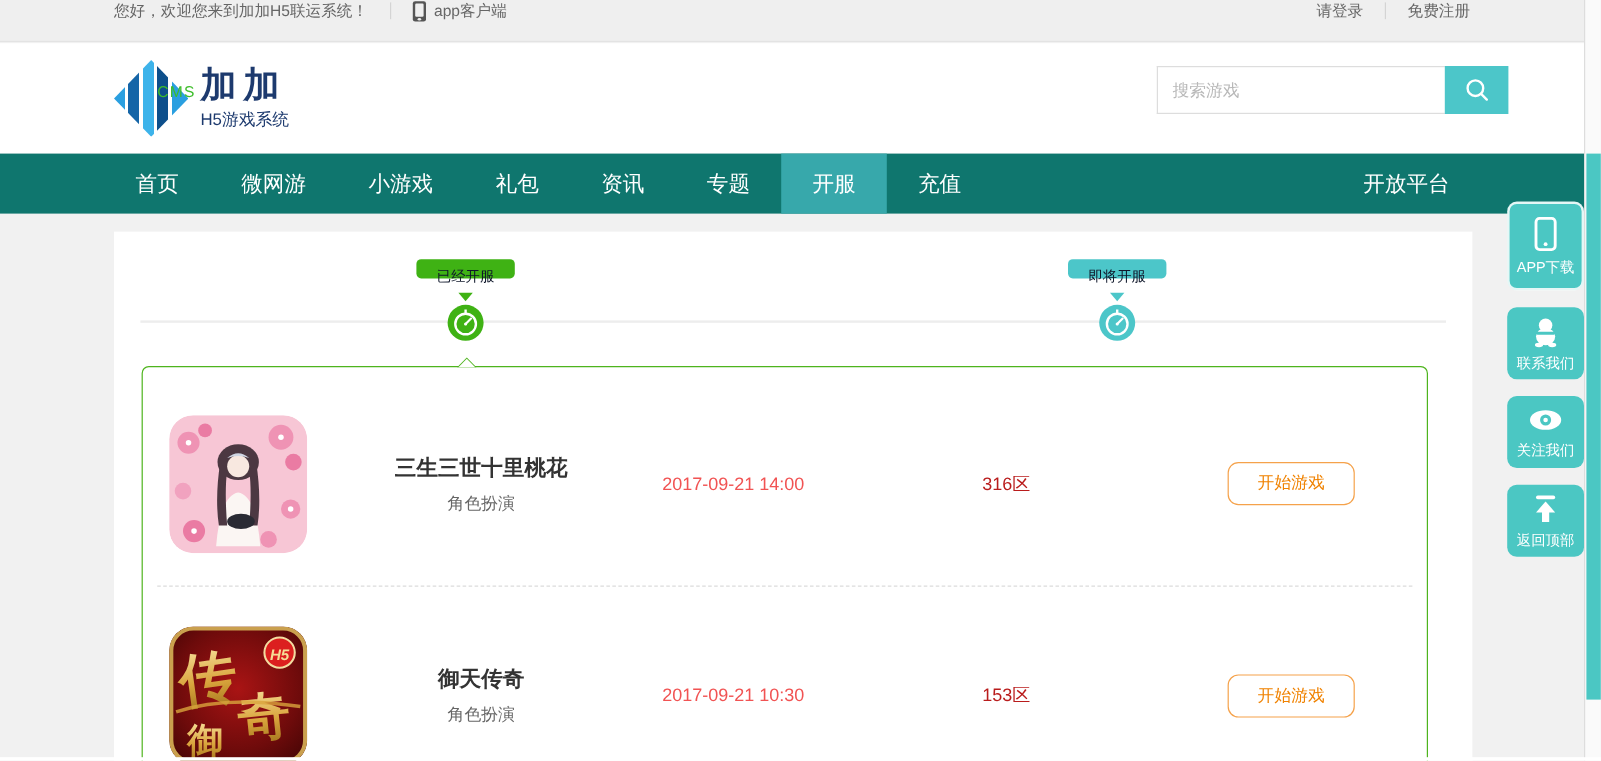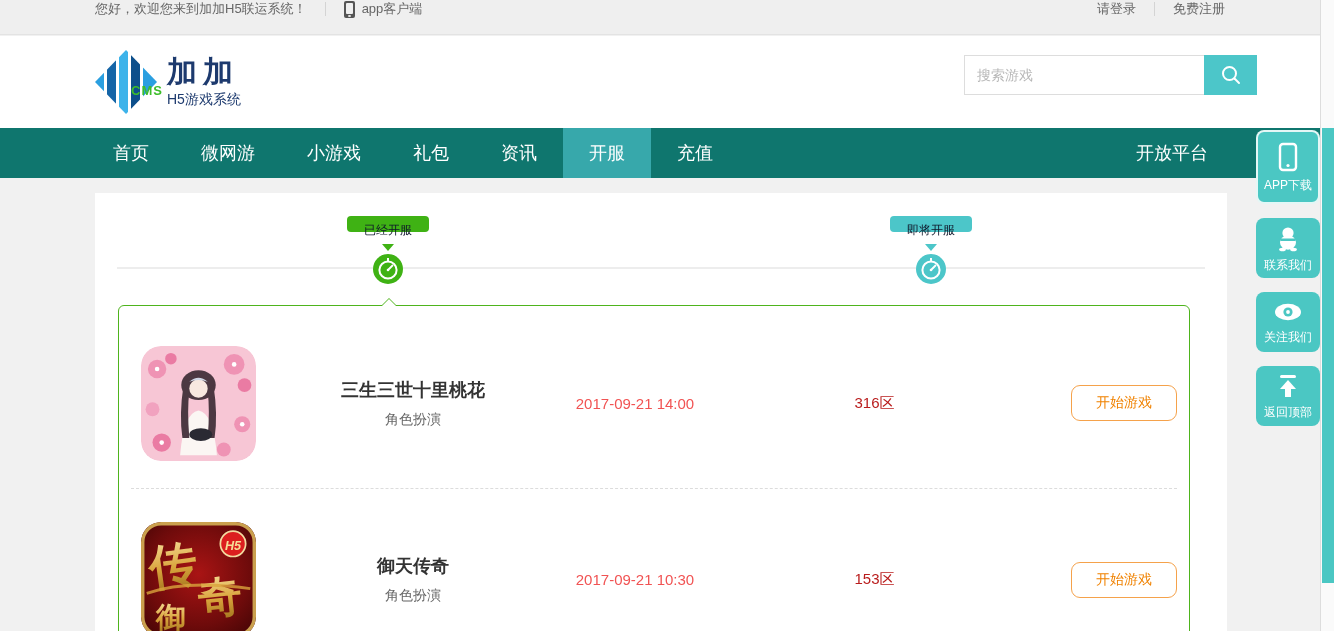--- a/index.html
+++ b/index.html
@@ -17,21 +17,21 @@
   .phone-glyph::after { content:""; position:absolute; left:4px; bottom:1px; width:3px; height:2px; border-radius:50%; background:#efefef; }
   .tb-link { cursor:pointer; }
 
   
   .header { position:absolute; left:0; top:36px; width:1320px; height:92px; background:#fff; }
   .logo { position:absolute; left:95px; top:14px; display:flex; align-items:center; cursor:pointer; }
   .logo-icon { width:62px; height:64px; position:relative; }
   .logo-diamond { width:62px; height:64px;
       background:repeating-linear-gradient(90deg,#2a9fe0 0 9px,#fff 9px 12px,#1565a7 12px 21px,#fff 21px 24px,#3db3ea 24px 33px,#fff 33px 36px,#0d4f8b 36px 45px,#fff 45px 48px,#2a9fe0 48px 62px);
       clip-path:polygon(50% 0, 100% 50%, 50% 100%, 0 50%); }
-  .logo-cms { position:absolute; right:-6px; bottom:16px; font-size:13px; font-weight:bold; color:#3dbd2a; letter-spacing:1px; }
+  .logo-cms { position:absolute; right:-6px; bottom:30px; font-size:13px; font-weight:normal; color:#3dbd2a; letter-spacing:1px; }
   .logo-text { margin-left:10px; }
   .logo-title { font-size:30px; font-weight:bold; color:#1d3a6e; letter-spacing:6px; line-height:32px; }
   .logo-sub { font-size:14px; color:#1d3a6e; margin-top:3px; }
   .searchbox { position:absolute; left:964px; top:19px; width:293px; height:40px; display:flex; }
   .search-input { width:240px; height:40px; border:1px solid #ddd; border-right:none; outline:none;
                   padding:0 12px; font-size:14px; color:#333; font-family:"Liberation Sans",sans-serif; }
   .search-input::placeholder { color:#b8b8b8; }
   .search-btn { width:53px; height:40px; background:#4cc6c9; border:none; cursor:pointer;
                 display:flex; align-items:center; justify-content:center; }
 
@@ -44,21 +44,21 @@
 
   
   .scrollbar-track { position:absolute; left:1320px; top:0; width:14px; height:634px; background:#fafafa; border-left:1px solid #ddd; }
   .scrollbar-thumb { position:absolute; left:1px; top:128px; width:13px; height:455px; background:#4bc7c3; }
 
   
   .float-col { position:absolute; left:1256px; top:130px; width:64px; z-index:30; }
   .float-btn { width:64px; background:#4bc7c3; border-radius:8px; color:#fff; font-size:12px;
                display:flex; flex-direction:column; align-items:center; justify-content:center;
                cursor:pointer; margin-bottom:14px; }
-  .float-btn.first { height:74px; border:2px solid rgba(255,255,255,.85); }
+  .float-btn.first { height:74px; border:2px solid rgba(255,255,255,.85);margin-top:38px; }
   .float-btn.rest { height:60px; }
   .float-btn .fb-label { margin-top:4px; white-space:nowrap; }
 
   
   .card { position:absolute; left:95px; top:193px; width:1132px; height:441px; background:#fff; overflow:hidden; }
   .timeline-line { position:absolute; left:22px; top:74px; width:1088px; height:2px; background:#ededed; }
   .tl-tab { position:absolute; top:23px; height:16px; line-height:28px; padding:0 17px; border-radius:4px;
             color:#0f172a; font-size:12px; transform:translateX(-50%); cursor:pointer; white-space:nowrap; }
   .tl-tab.green { background:#3fb214; left:293px; }
   .tl-tab.teal  { background:#4cc6c9; left:836px; }
@@ -71,21 +71,21 @@
   .tl-clock.green { left:293px; background:#3fb214; }
   .tl-clock.teal  { left:836px; background:#4cc6c9; }
 
   
   .panel { position:absolute; left:23px; top:112px; width:1072px; min-height:560px;
            border:1px solid #4eb41d; border-radius:6px; background:#fff; padding-top:12px; }
   .panel::before { content:""; position:absolute; left:262px; top:-8px; width:0; height:0;
                    border-left:8px solid transparent; border-right:8px solid transparent; border-bottom:8px solid #4eb41d; }
   .panel::after  { content:""; position:absolute; left:263px; top:-7px; width:0; height:0;
                    border-left:7px solid transparent; border-right:7px solid transparent; border-bottom:7px solid #fff; }
-  .srv-row { display:flex; align-items:center; height:170px;gap:12px; }
+  .srv-row { display:flex; align-items:center; height:170px; }
   .srv-row + .srv-row { height:182px; border-top:1px dashed #dcdcdc; margin:0 12px; padding:0; }
   .srv-row + .srv-row .icon-wrap { padding-left:10px; width:125px; }
   .icon-wrap { width:137px; padding-left:22px; flex:none; }
   .game-icon { width:115px; height:115px; border-radius:20px; overflow:hidden; display:block; }
   .col-name { width:290px; flex:none; text-align:center; }
   .game-name { font-size:18px; font-weight:bold; color:#333; }
   .game-genre { font-size:14px; color:#666; margin-top:9px; }
   .col-date { width:130px; flex:none; text-align:center; font-size:15px; color:#f15353; }
   .col-zone { width:325px; flex:none; text-align:center; font-size:15px; color:#b91c1c; }
   .col-action { width:150px; flex:none; text-align:center; }
@@ -131,20 +131,21 @@
     </button>
   </div>
 </div>
 
 <div class="nav">
   <div class="nav-item">首页</div>
   <div class="nav-item">微网游</div>
   <div class="nav-item">小游戏</div>
   <div class="nav-item">礼包</div>
   <div class="nav-item">资讯</div>
+  <div class="nav-item">专题</div>
   <div class="nav-item active">开服</div>
   <div class="nav-item">充值</div>
   <div class="nav-open-platform">开放平台</div>
 </div>
 
 <div class="scrollbar-track">
   <div class="scrollbar-thumb"></div>
 </div>
 
 <div class="float-col">

